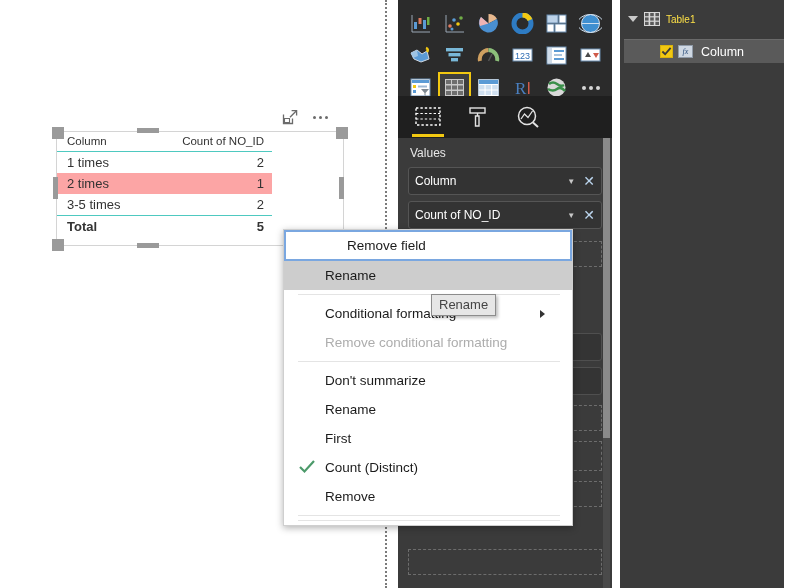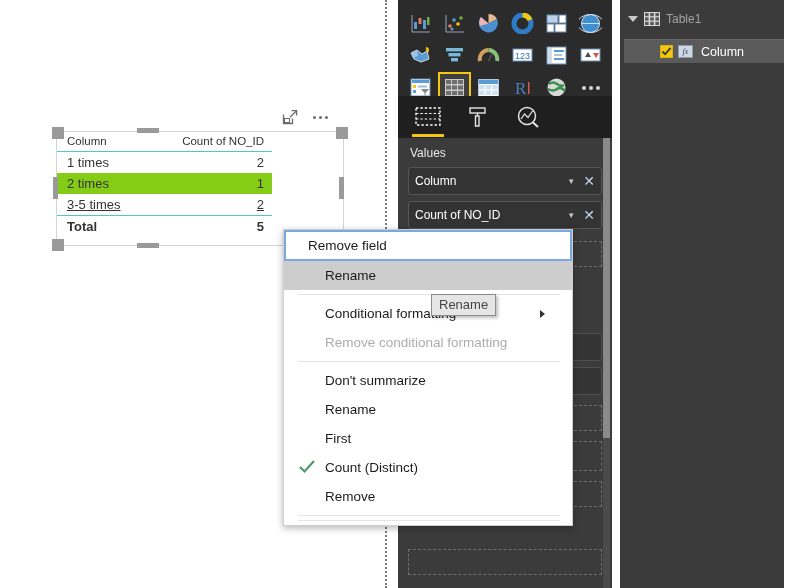--- a/index.html
+++ b/index.html
@@ -25,23 +25,23 @@
   
   #visual{position:absolute;left:56px;top:131px;width:288px;height:115px;background:#fff;
     border:1px solid #d4d4d4;box-sizing:border-box;}
   #tbl{position:absolute;left:0px;top:0px;width:215px;}
   table.viz{border-collapse:collapse;width:215px;font-size:11.5px;color:#333;}
   table.viz th{font-weight:400;color:#333;padding:3px 6px 4px 10px;text-align:left;
     border-bottom:1.5px solid #4ec9c0;white-space:nowrap;font-size:11.5px;}
   table.viz th.num{text-align:right;padding-right:8px;}
   table.viz td{padding:3px 6px 3px 10px;font-size:13px;color:#333;}
   table.viz td.num{text-align:right;padding-right:8px;}
-  table.viz tr.alt td{background:#84cc16;}
+  table.viz tr.alt td{background:#fca5a5;}
   table.viz tr.total td{font-weight:bold;border-top:1.5px solid #4ec9c0;}
-  table.viz tr.lastdata td{border-bottom:0;text-decoration:underline;}
+  table.viz tr.lastdata td{border-bottom:0;}
 
   
   .handle{position:absolute;background:#9a9a9a;}
   .corner{width:12px;height:12px;}
   .corner span{position:absolute;background:#9a9a9a;}
   .mid-h{width:22px;height:5px;}
   .mid-v{width:5px;height:22px;}
 
   
   #viz-pane{position:absolute;left:398px;top:0;width:214px;height:588px;background:#3b3b3b;}
@@ -68,37 +68,37 @@
   .dropzone{margin:6px 10px 0 10px;height:26px;border:1px dashed #6d6d6d;box-sizing:border-box;}
   .dropzone.tall{height:30px;}
   #viz-scroll{position:absolute;left:205px;top:138px;width:7px;height:450px;background:#4a4a4a;}
   #viz-scroll .thumb{position:absolute;left:0;top:0;width:7px;height:300px;background:#8a8a8a;}
 
   
   #fields-pane{position:absolute;left:620px;top:0;width:164px;height:588px;background:#3b3b3b;}
   .table-row{height:38px;display:flex;align-items:center;padding-left:8px;box-sizing:border-box;}
   .caret{width:0;height:0;border-left:5px solid transparent;border-right:5px solid transparent;
     border-top:6px solid #c9c9c9;margin-right:6px;}
-  .tname{color:#a3a3a3;font-size:12px;margin-left:6px;}
+  .tname{color:#fde047;font-size:10px;margin-left:6px;}
   .fld{height:24px;margin:1px 0 1px 4px;background:#5a5a5a;display:flex;align-items:center;
     padding-left:36px;box-sizing:border-box;border-top:1px solid #6a6a6a;}
   .fld .chk{width:13px;height:13px;background:#f2c811;border:1px solid #d9b20c;
     display:flex;align-items:center;justify-content:center;box-sizing:border-box;}
   .fld .chk svg{width:11px;height:11px;}
   .fld .fname{color:#ffffff;font-size:12.5px;margin-left:8px;}
   .fxicon{width:15px;height:13px;margin-left:5px;background:#cfd8e3;border:1px solid #8f9aa8;
     box-sizing:border-box;display:flex;align-items:center;justify-content:center;
     font-size:8px;font-style:italic;color:#2a4d7a;font-family:"Liberation Serif",serif;}
 
   
   #ctx{position:absolute;left:283px;top:229px;width:288px;background:#ffffff;
     border:1px solid #cfcfcf;box-shadow:0 2px 7px rgba(0,0,0,.30);z-index:60;}
   .mi{height:29px;display:flex;align-items:center;padding-left:41px;box-sizing:border-box;
     font-size:13.5px;color:#1b1b1b;position:relative;}
-  .mi.focus{border:2px solid #7aa7e0;height:31px;padding-left:22px;}
+  .mi.focus{border:2px solid #7aa7e0;height:31px;padding-left:61px;}
   .mi.hover{background:#cdcdcd;}
   .mi.disabled{color:#adadad;}
   .mi .arrow{position:absolute;right:27px;top:50%;transform:translateY(-50%);
     width:0;height:0;border-top:4px solid transparent;border-bottom:4px solid transparent;
     border-left:5px solid #333;}
   .mi .check{position:absolute;left:14px;top:50%;transform:translateY(-50%);}
   .msep{height:1px;background:#e4e4e4;margin:4px 12px 4px 14px;}
 
   
   #tooltip{position:absolute;left:431px;top:294px;background:#e6e6e6;border:1px solid #8c8c8c;

